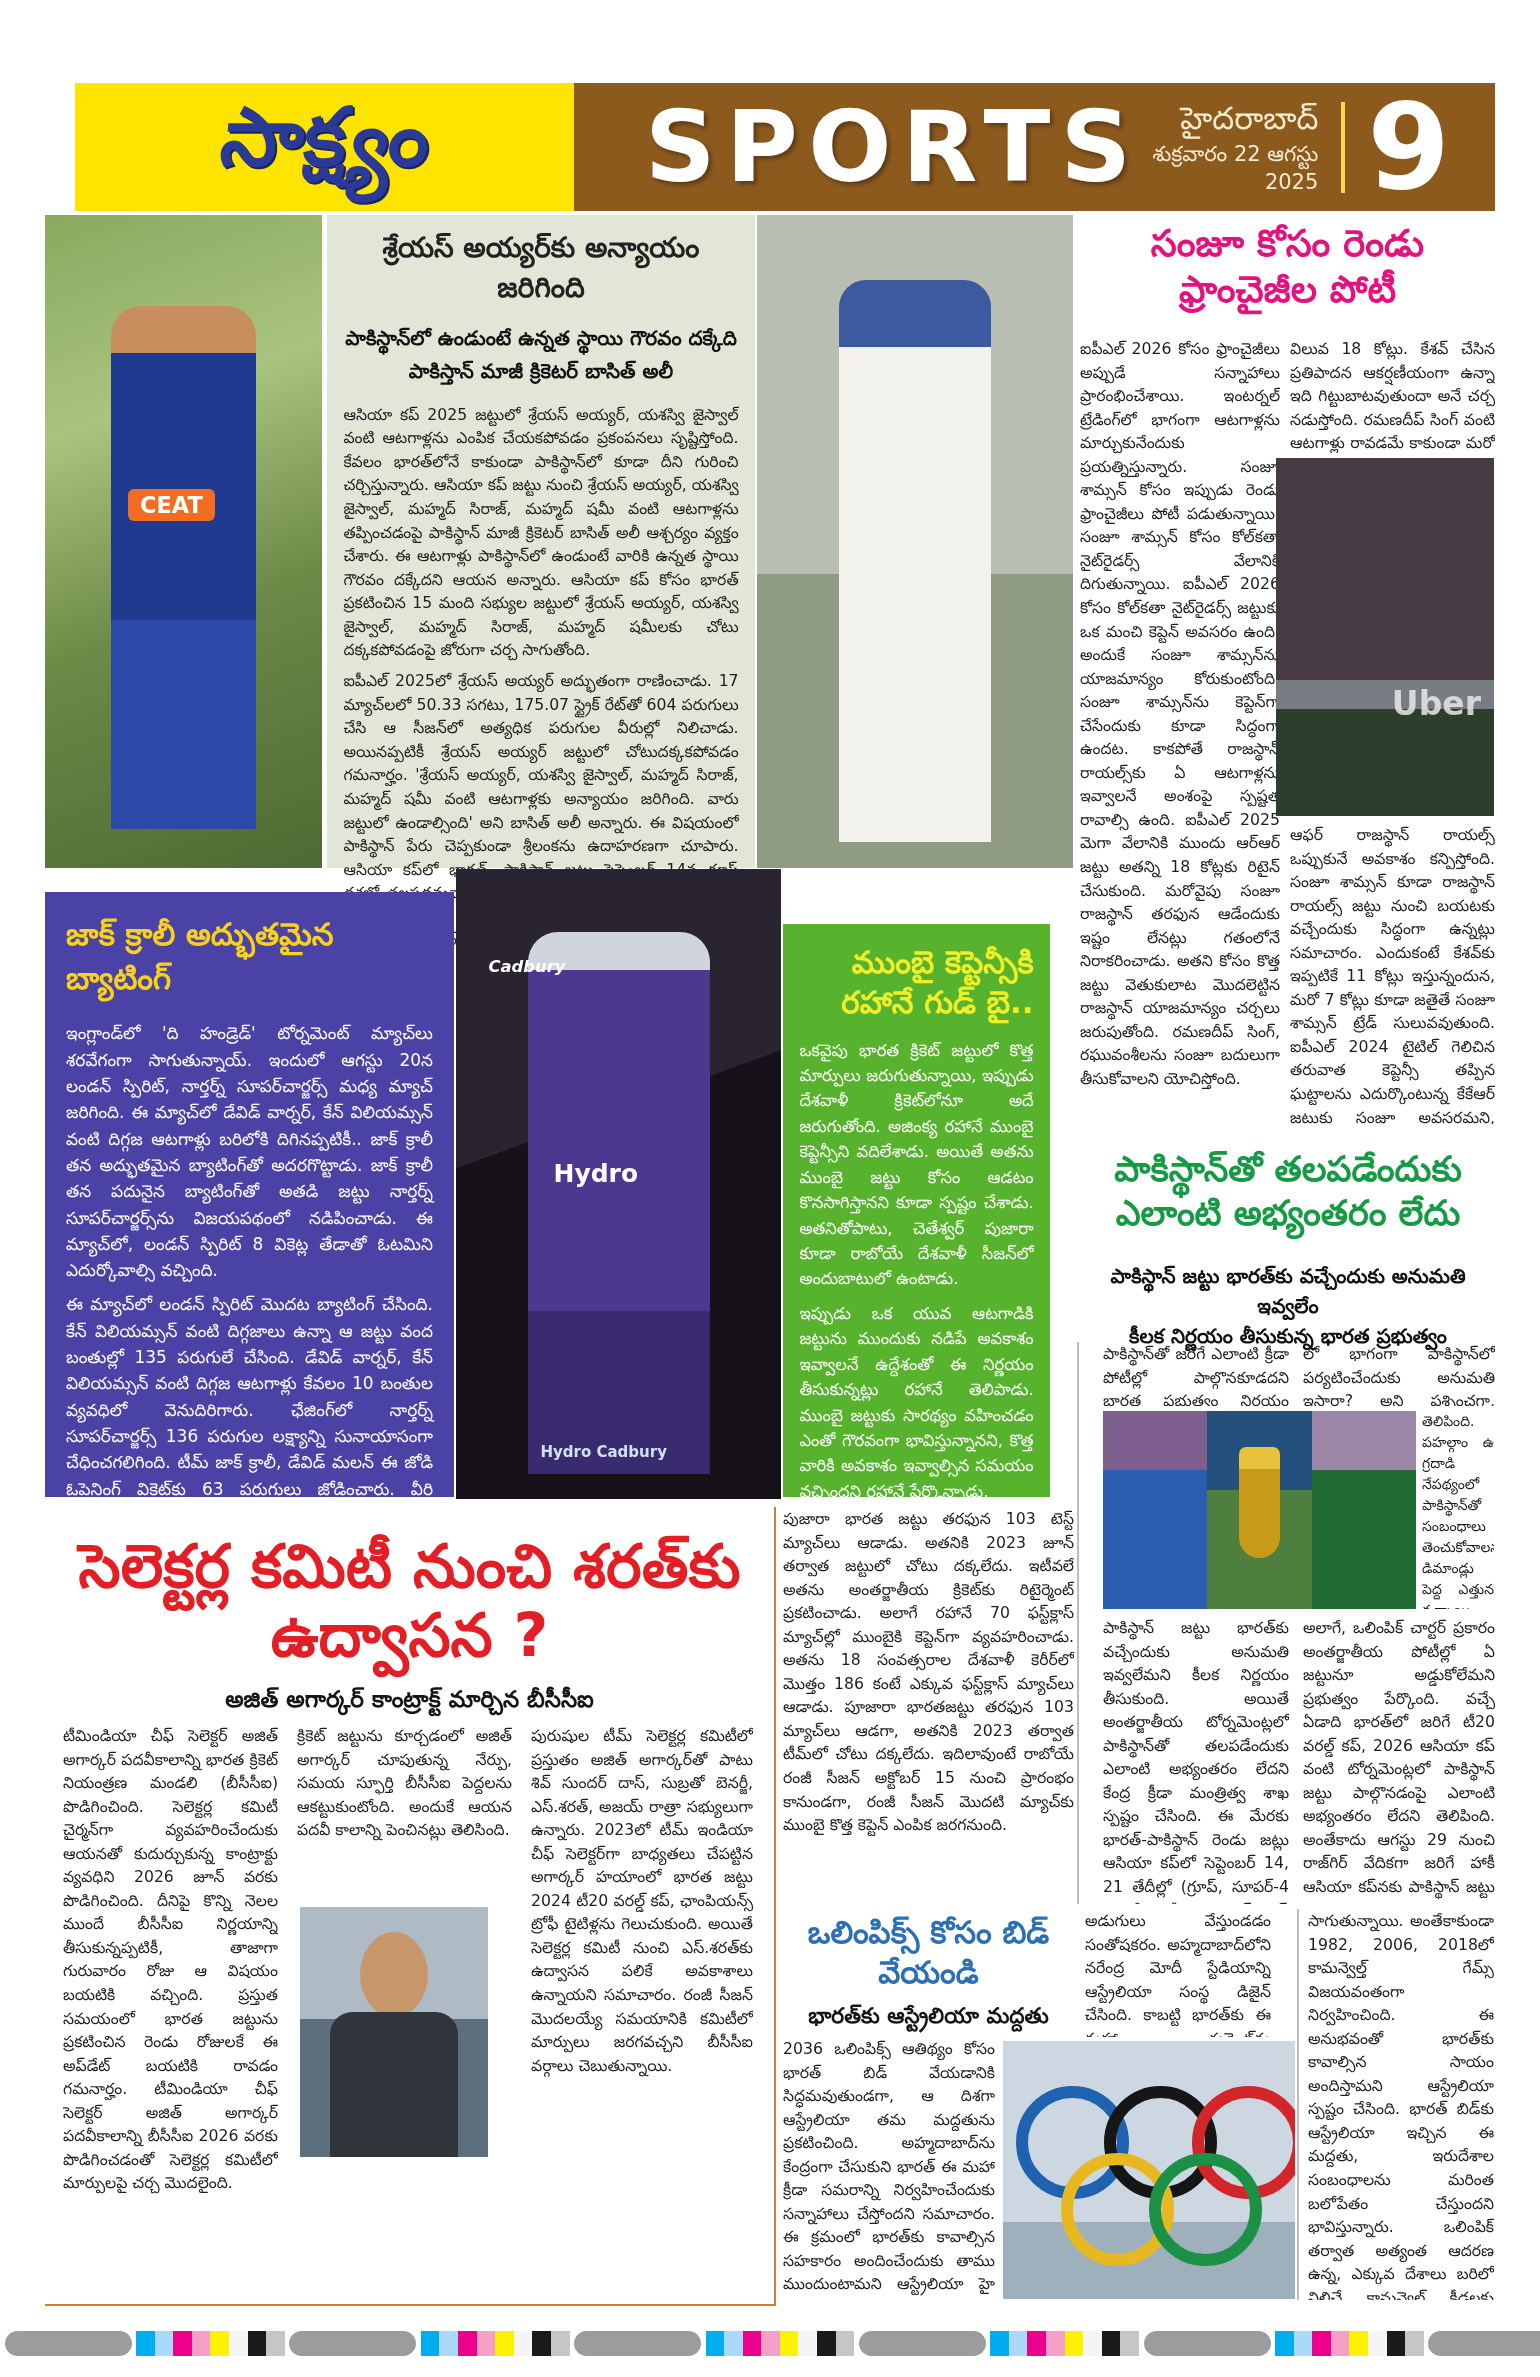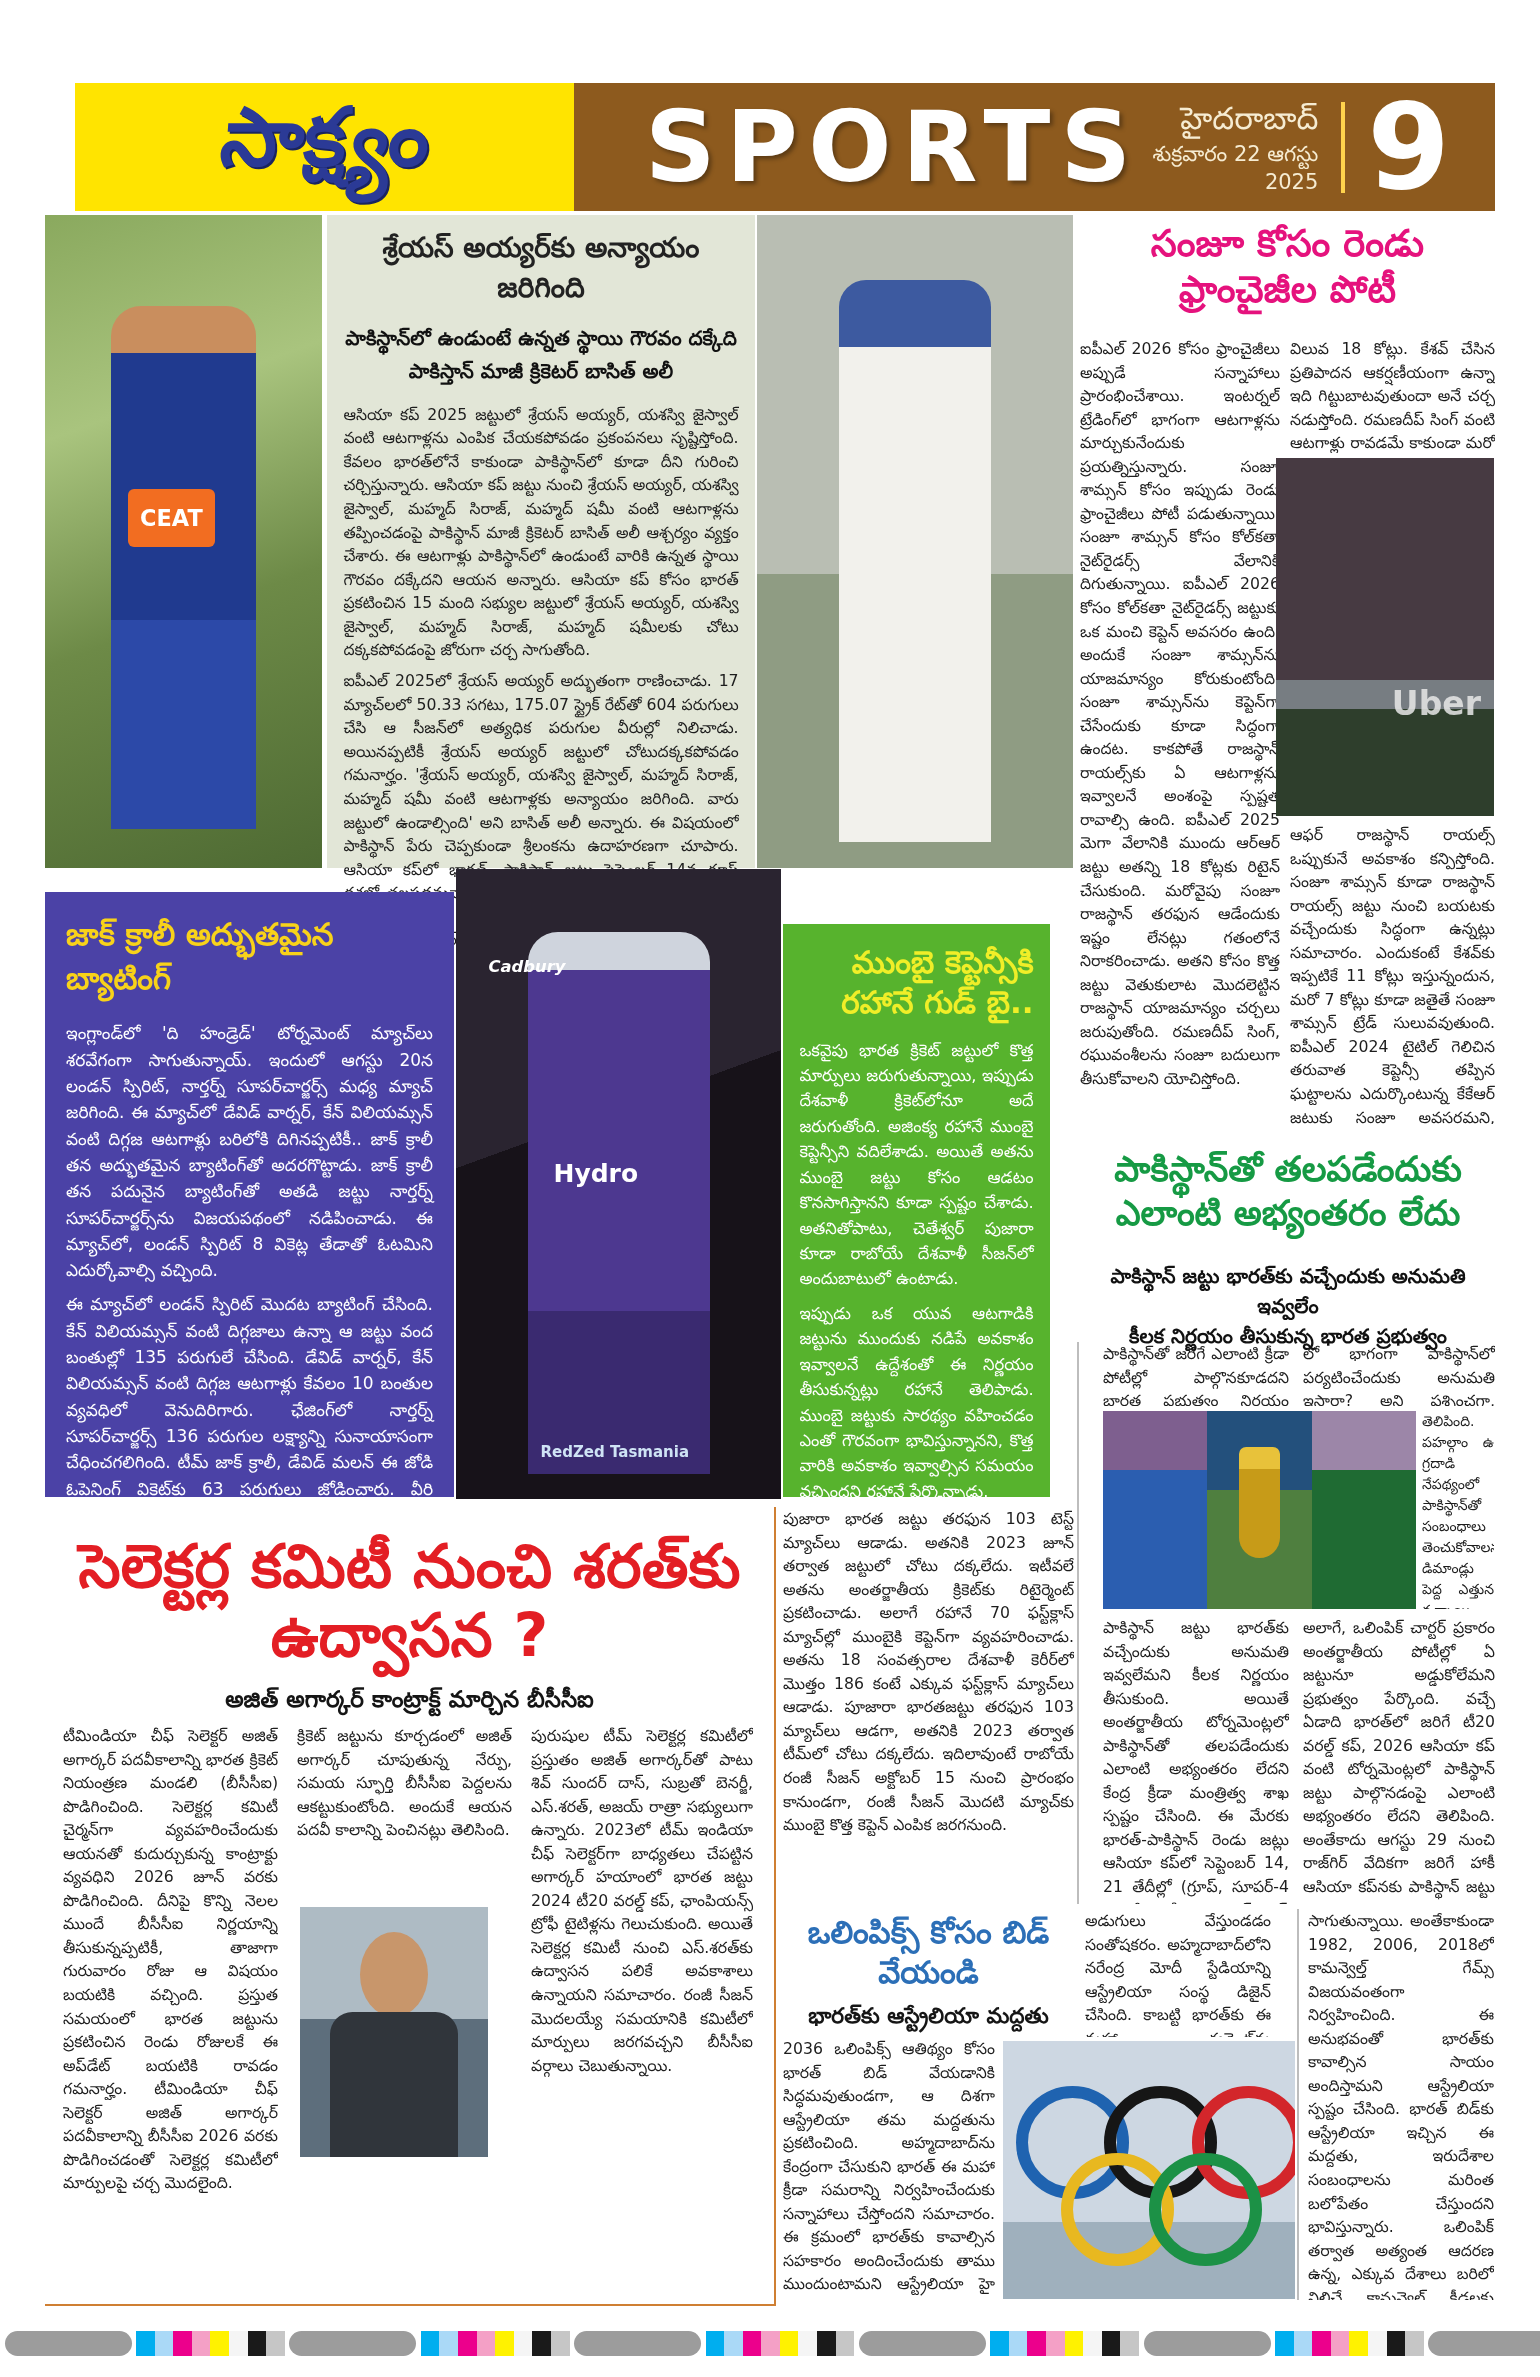--- a/index.html
+++ b/index.html
@@ -32,21 +32,21 @@
   .ph-figure-india{position:absolute;left:26%;top:16%;width:46%;height:74%;border-radius:25px 25px 0 0;
                    background:linear-gradient(180deg,#b07a4e 0 10%,#e5571f 10% 18%,#1f3e96 18% 100%);}
   .ph-crawley{background:linear-gradient(160deg,#2a2430 0 40%,#171219 40% 100%);}
   .ph-figure-purple{position:absolute;left:22%;top:10%;width:56%;height:86%;border-radius:30px 30px 0 0;
                     background:linear-gradient(180deg,#cfd4dd 0 7%,#4d3890 7% 70%,#3a2a70 70% 100%);}
   .ph-agarkar{background:linear-gradient(180deg,#aebbc4 0 45%,#5d6e7c 45% 100%);}
   .ph-head{position:absolute;left:32%;top:10%;width:36%;height:34%;border-radius:50%;background:#c8966b;}
   .ph-suit{position:absolute;left:16%;top:42%;width:68%;height:58%;border-radius:22.4px 22.4px 0 0;
            background:linear-gradient(180deg,#30353b 0 100%);}
   .brand{position:absolute;color:#fff;font-weight:bold;}
-  .brand-ceat{left:30%;top:42%;background:#f26d21;padding:16px 12px;border-radius:6px;font-size:22.4px;}
+  .brand-ceat{left:30%;top:42%;background:#f26d21;padding:3px 12px;border-radius:6px;font-size:22.4px;}
   .brand-dream{left:28%;top:40%;color:#f6a21d;font-size:16.4px;text-align:center;line-height:1.2;}
   .brand-uber{right:6%;bottom:26%;color:#e8e8e8;font-size:33px;opacity:.85;}
   .brand-cadbury{left:10%;top:14%;font-size:16.4px;font-style:italic;}
   .brand-redzed{left:30%;top:46%;font-size:25px;}
   .brand-hydro{left:26%;bottom:6%;font-size:15px;color:#cfe3f5;}
   .strip{display:flex;}
   .strip>div{flex:1;height:100%;}
   .strip-india{background:linear-gradient(180deg,#7e5f8f 0 30%,#2b5eb0 30% 100%);}
   .strip-trophy{background:linear-gradient(180deg,#23507c 0 40%,#4f7f3f 40% 100%);position:relative;}
   .trophy-cup{position:absolute;left:30%;top:18%;width:40%;height:56%;
@@ -130,21 +130,21 @@
     <div class="purple-head">జాక్ క్రాలీ అద్భుతమైన బ్యాటింగ్</div>
     <div class="purple-body">ఇంగ్లాండ్‌లో 'ది హండ్రెడ్' టోర్నమెంట్ మ్యాచ్‌లు శరవేగంగా సాగుతున్నాయ్. ఇందులో ఆగస్టు 20న లండన్ స్పిరిట్, నార్తర్న్ సూపర్‌చార్జర్స్ మధ్య మ్యాచ్ జరిగింది. ఈ మ్యాచ్‌లో డేవిడ్ వార్నర్, కేన్ విలియమ్సన్ వంటి దిగ్గజ ఆటగాళ్లు బరిలోకి దిగినప్పటికీ.. జాక్ క్రాలీ తన అద్భుతమైన బ్యాటింగ్‌తో అదరగొట్టాడు. జాక్ క్రాలీ తన పదునైన బ్యాటింగ్‌తో అతడి జట్టు నార్తర్న్ సూపర్‌చార్జర్స్‌ను విజయపథంలో నడిపించాడు. ఈ మ్యాచ్‌లో, లండన్ స్పిరిట్ 8 వికెట్ల తేడాతో ఓటమిని ఎదుర్కోవాల్సి వచ్చింది.</div>
     <div class="purple-body" style="margin-top:7.5px;">ఈ మ్యాచ్‌లో లండన్ స్పిరిట్ మొదట బ్యాటింగ్ చేసింది. కేన్ విలియమ్సన్ వంటి దిగ్గజాలు ఉన్నా ఆ జట్టు వంద బంతుల్లో 135 పరుగులే చేసింది. డేవిడ్ వార్నర్, కేన్ విలియమ్సన్ వంటి దిగ్గజ ఆటగాళ్లు కేవలం 10 బంతుల వ్యవధిలో వెనుదిరిగారు. ఛేజింగ్‌లో నార్తర్న్ సూపర్‌చార్జర్స్ 136 పరుగుల లక్ష్యాన్ని సునాయాసంగా చేధించగలిగింది. టీమ్ జాక్ క్రాలీ, డేవిడ్ మలన్ ఈ జోడి ఓపెనింగ్ వికెట్‌కు 63 పరుగులు జోడించారు. వీరి తర్వాత డేవిడ్ వికెట్ కోల్పోయినా.. జాక్ క్రాలీ ఒక ఎండ్ నుంచి నిలబడి 66 బంతుల్లో అజేయంగా 55 పరుగులు చేశాడు.</div>
     <div class="purple-body" style="margin-top:7.5px;">వి హండ్రెడ్ టోర్నమెంట్‌లో జాక్ క్రాలీ స్ట్రైక్ రేట్ 144.73 కాగా.. మ్యాచ్‌లో 5 ఫోర్లు, 2 సిక్సర్లు బాదాడు. ది హండ్రెడ్‌లో ఇప్పటివరకు ఆడిన 6 మ్యాచ్‌ల్లో అండర్ అతడివే అత్యధిక పరుగులు. అటు అద్భుత ఇన్నింగ్స్‌తో ఈ మ్యాచ్‌లో జాక్ క్రాలీ ప్లేయర్ ఆఫ్ ది మ్యాచ్‌గా ఎంపికయ్యాడు.</div>
   </div>
 
   <div class="abs photo ph-crawley" style="left:456px;top:869px;width:325px;height:630px;">
     <div class="ph-figure-purple"></div>
     <div class="brand brand-cadbury">Cadbury</div>
     <div class="brand brand-redzed">Hydro</div>
-    <div class="brand brand-hydro">RedZed Tasmania</div>
+    <div class="brand brand-hydro">Hydro Cadbury</div>
   </div>
 
   <div class="abs green-box" style="left:783px;top:924px;width:267px;height:573px;">
     <div class="green-head">ముంబై కెప్టెన్సీకి రహానే గుడ్ బై..</div>
     <div class="green-body">ఒకవైపు భారత క్రికెట్ జట్టులో కొత్త మార్పులు జరుగుతున్నాయి, ఇప్పుడు దేశవాళీ క్రికెట్‌లోనూ అదే జరుగుతోంది. అజింక్య రహానే ముంబై కెప్టెన్సీని వదిలేశాడు. అయితే అతను ముంబై జట్టు కోసం ఆడటం కొనసాగిస్తానని కూడా స్పష్టం చేశాడు. అతనితోపాటు, చెతేశ్వర్ పుజారా కూడా రాబోయే దేశవాళీ సీజన్‌లో అందుబాటులో ఉంటాడు.</div>
     <div class="green-body" style="margin-top:9px;">ఇప్పుడు ఒక యువ ఆటగాడికి జట్టును ముందుకు నడిపే అవకాశం ఇవ్వాలనే ఉద్దేశంతో ఈ నిర్ణయం తీసుకున్నట్లు రహానే తెలిపాడు. ముంబై జట్టుకు సారథ్యం వహించడం ఎంతో గౌరవంగా భావిస్తున్నానని, కొత్త వారికి అవకాశం ఇవ్వాల్సిన సమయం వచ్చిందని రహానే పేర్కొన్నాడు.</div>
   </div>
 
   <div class="abs txt body-s" style="left:783px;top:1507px;width:291px;height:397px;">పుజారా భారత జట్టు తరఫున 103 టెస్ట్ మ్యాచ్‌లు ఆడాడు. అతనికి 2023 జూన్ తర్వాత జట్టులో చోటు దక్కలేదు. ఇటీవలే అతను అంతర్జాతీయ క్రికెట్‌కు రిటైర్మెంట్ ప్రకటించాడు. అలాగే రహానే 70 ఫస్ట్‌క్లాస్ మ్యాచ్‌ల్లో ముంబైకి కెప్టెన్‌గా వ్యవహరించాడు. అతను 18 సంవత్సరాల దేశవాళీ కెరీర్‌లో మొత్తం 186 కంటే ఎక్కువ ఫస్ట్‌క్లాస్ మ్యాచ్‌లు ఆడాడు. పూజారా భారతజట్టు తరఫున 103 మ్యాచ్‌లు ఆడగా, అతనికి 2023 తర్వాత టీమ్‌లో చోటు దక్కలేదు. ఇదిలావుంటే రాబోయే రంజీ సీజన్ అక్టోబర్ 15 నుంచి ప్రారంభం కానుండగా, రంజీ సీజన్ మొదటి మ్యాచ్‌కు ముంబై కొత్త కెప్టెన్ ఎంపిక జరగనుంది.</div>
 

